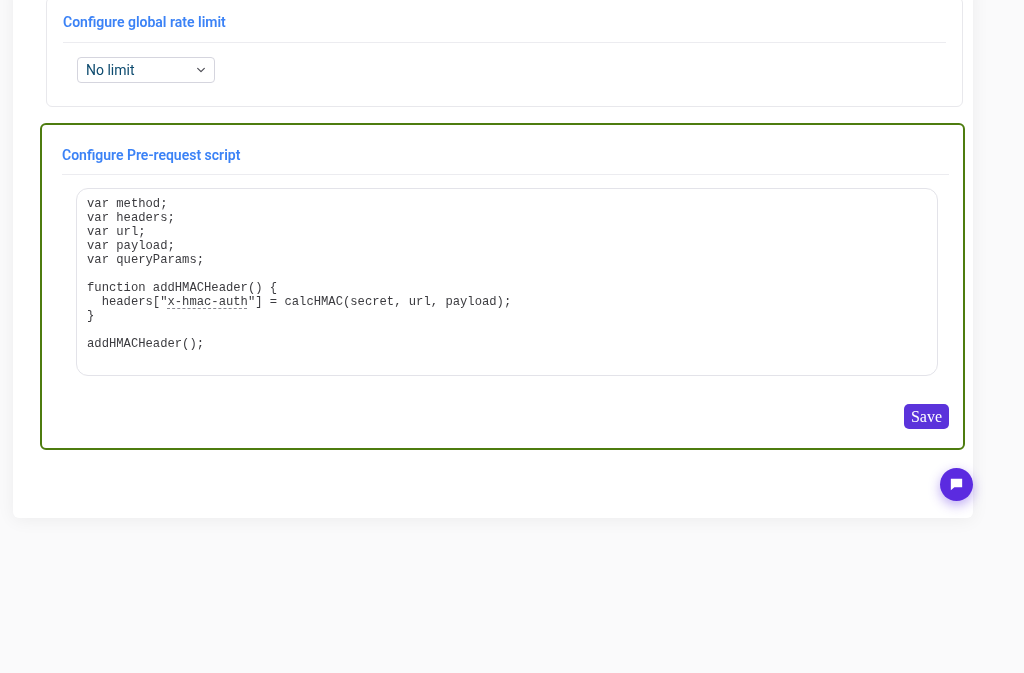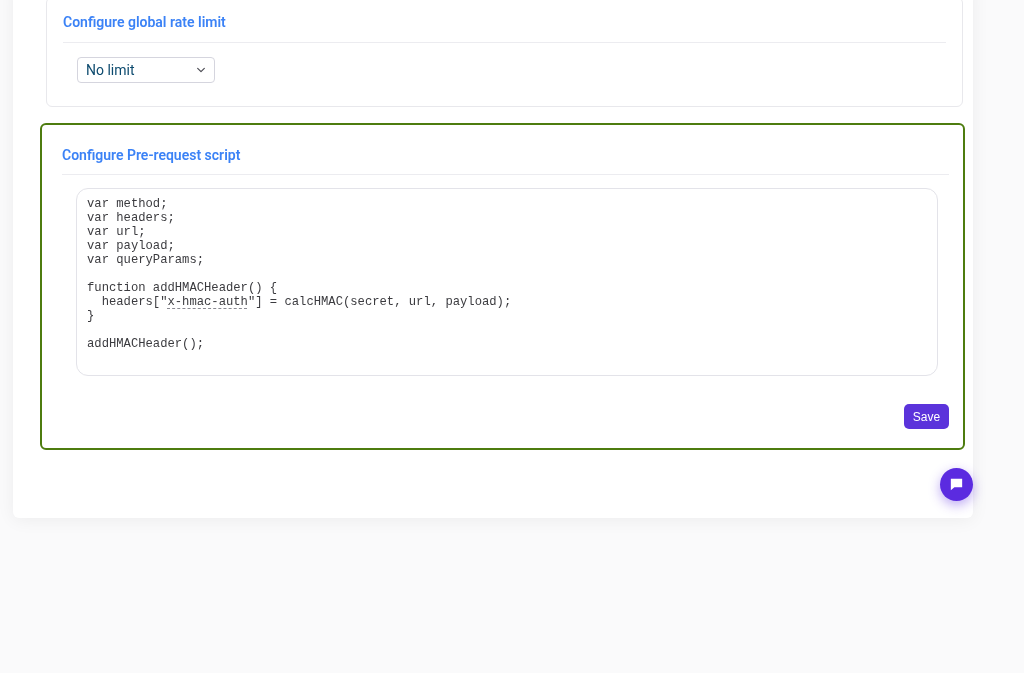--- a/index.html
+++ b/index.html
@@ -109,26 +109,27 @@
     margin-top: 28px;
     padding-right: 0px;
   }
   .save-btn {
     background: #5b33db;
     color: #ffffff;
     border: none;
     border-radius: 5px;
     width: 45px;
     height: 25px;
-    font-size: 12px;
+    font-size: 16px;
     font-weight: 500;
     cursor: pointer;
     display: flex;
     align-items: center;
     justify-content: center;
+    font-family: Liberation Serif, serif;
   }
   .chat-bubble {
     position: absolute;
     right: 51px;
     bottom: 172px;
     width: 33px;
     height: 33px;
     border-radius: 50%;
     background: #5b2be0;
     display: flex;

